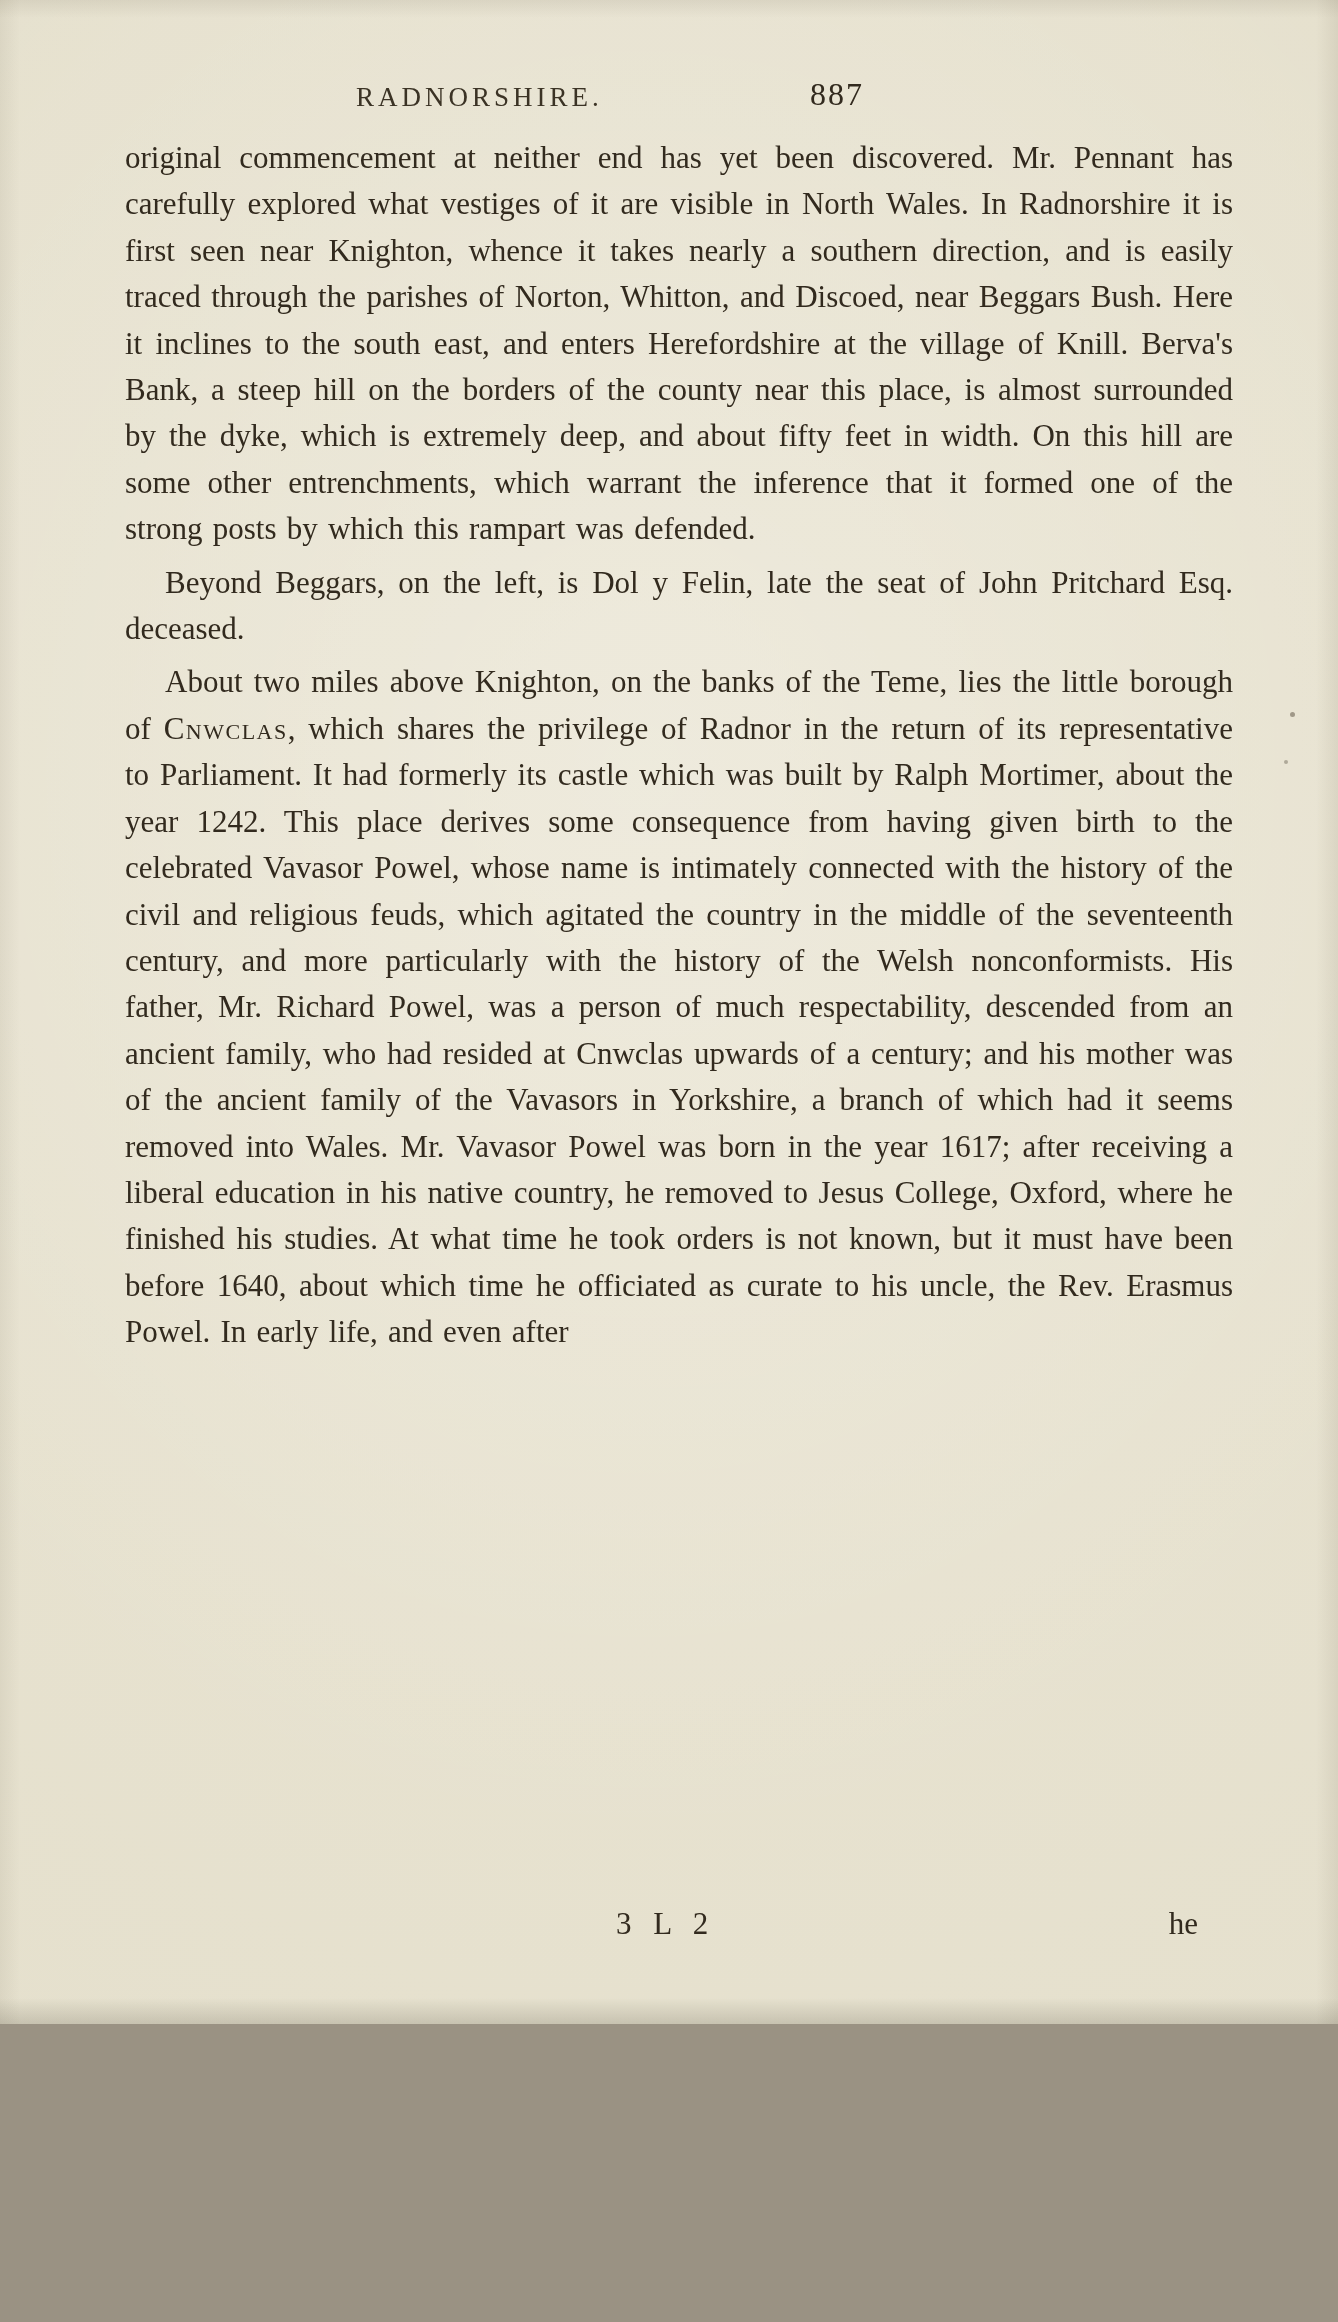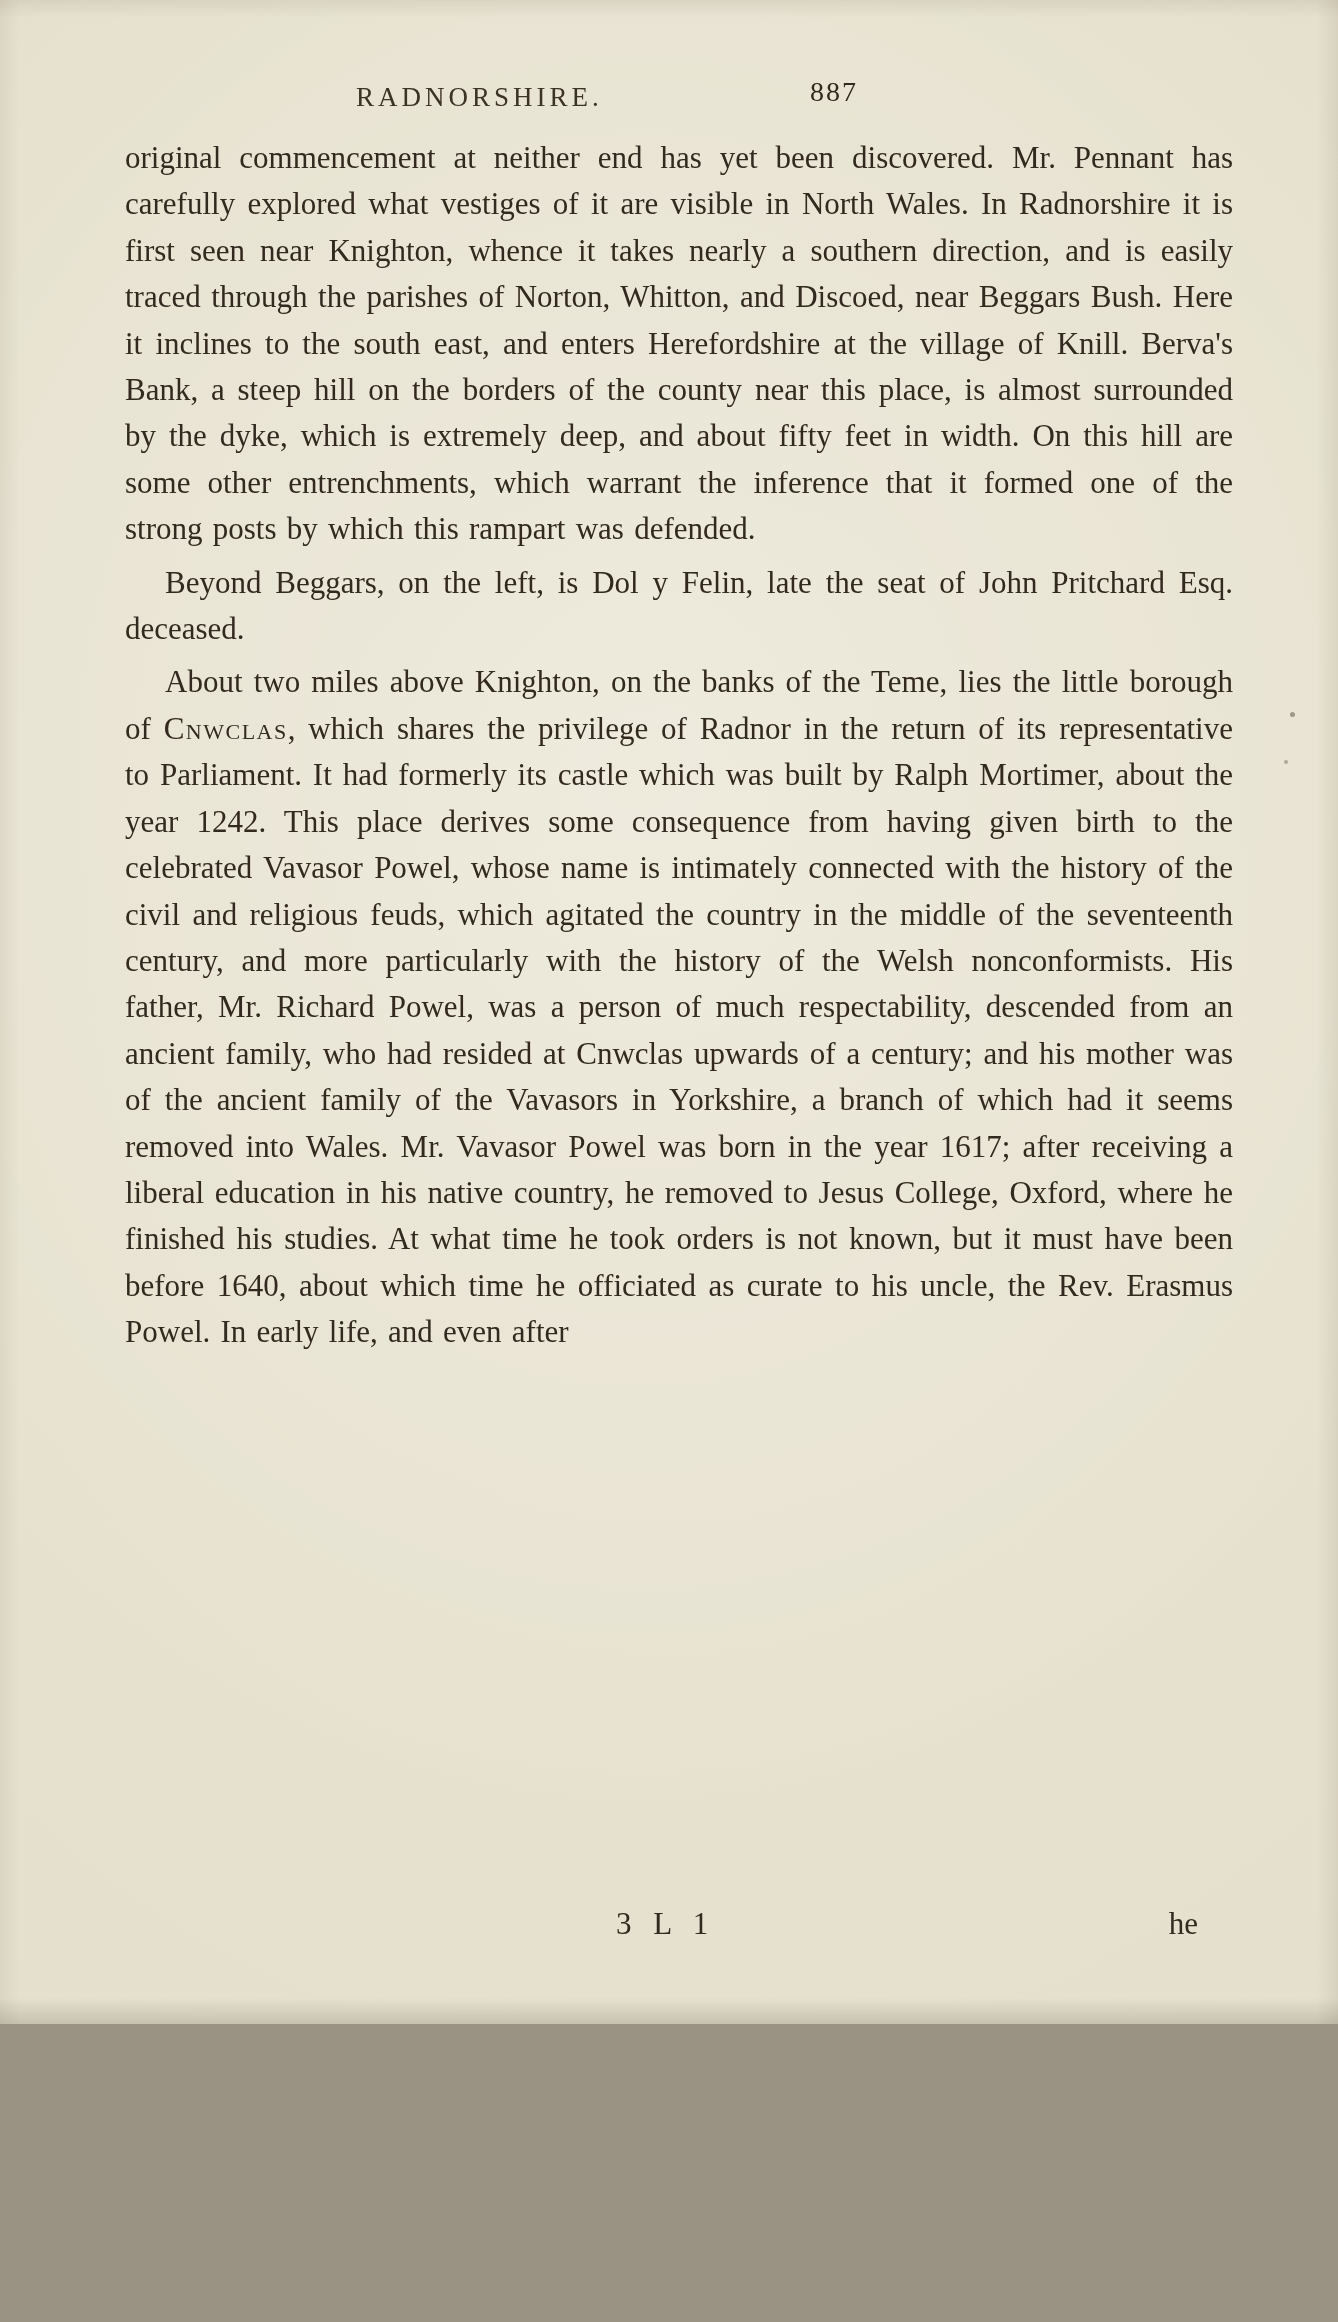--- a/index.html
+++ b/index.html
@@ -43,21 +43,21 @@
     left: 238px;
     top: 6px;
     font-size: 27px;
     letter-spacing: 4px;
     color: #3b3325;
   }
   .page-number {
     position: absolute;
     left: 692px;
     top: 0;
-    font-size: 28px;
+    font-size: 32px;
     letter-spacing: 2px;
   }
 
   .body-text {
     position: absolute;
     top: 128px;
     left: 118px;
     width: 1122px;
     font-size: 31px;
     line-height: 46.4px;
@@ -111,21 +111,21 @@
     <span class="page-number">887</span>
   </div>
 
   <div class="body-text" id="body-text">
       <p class="no-indent"><span>original commencement at neither end has yet been discovered. Mr. Pennant has carefully explored what vestiges of it are visible in North Wales. In Radnorshire it is first seen near Knighton, whence it takes nearly a southern direction, and is easily traced through the parishes of Norton, Whitton, and Discoed, near Beggars Bush. Here it inclines to the south east, and enters Herefordshire at the village of Knill. Berva's Bank, a steep hill on the borders of the county near this place, is almost surrounded by the dyke, which is extremely deep, and about fifty feet in width. On this hill are some other entrenchments, which warrant the inference that it formed one of the strong posts by which this rampart was defended.</span></p>
       <p><span>Beyond Beggars, on the left, is </span><span class="seg-italic">Dol y Felin,</span><span> late the seat of John Pritchard Esq. deceased.</span></p>
       <p><span>About two miles above Knighton, on the banks of the Teme, lies the little borough of </span><span class="seg-smallcaps">Cnwclas</span><span>, which shares the privilege of Radnor in the return of its representative to Parliament. It had formerly its castle which was built by Ralph Mortimer, about the year 1242. This place derives some consequence from having given birth to the celebrated Vavasor Powel, whose name is intimately connected with the history of the civil and religious feuds, which agitated the country in the middle of the seventeenth century, and more particularly with the history of the Welsh nonconformists. His father, Mr. Richard Powel, was a person of much respectability, descended from an ancient family, who had resided at Cnwclas upwards of a century; and his mother was of the ancient family of the Vavasors in Yorkshire, a branch of which had it seems removed into Wales. Mr. Vavasor Powel was born in the year 1617; after receiving a liberal education in his native country, he removed to Jesus College, Oxford, where he finished his studies. At what time he took orders is not known, but it must have been before 1640, about which time he officiated as curate to his uncle, the Rev. Erasmus Powel. In early life, and even after</span></p>
     </div>
 
   <div class="footer">
-    <span class="signature">3 L 1</span>
+    <span class="signature">3 L 2</span>
     <span class="catchword">he</span>
   </div>
 
   <span class="speck speck-a"></span>
   <span class="speck speck-b"></span>
   <span class="speck speck-c"></span>
 
 </div>
 
 </body></html>

